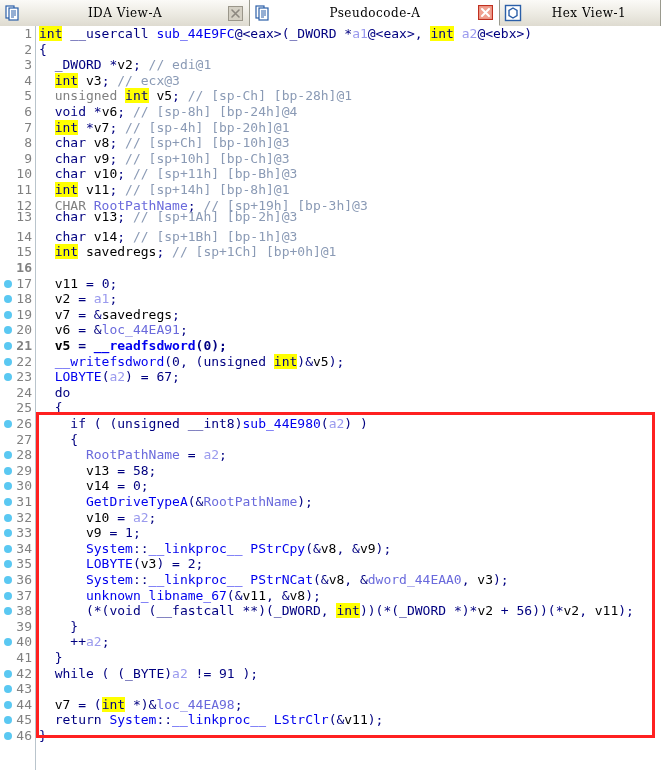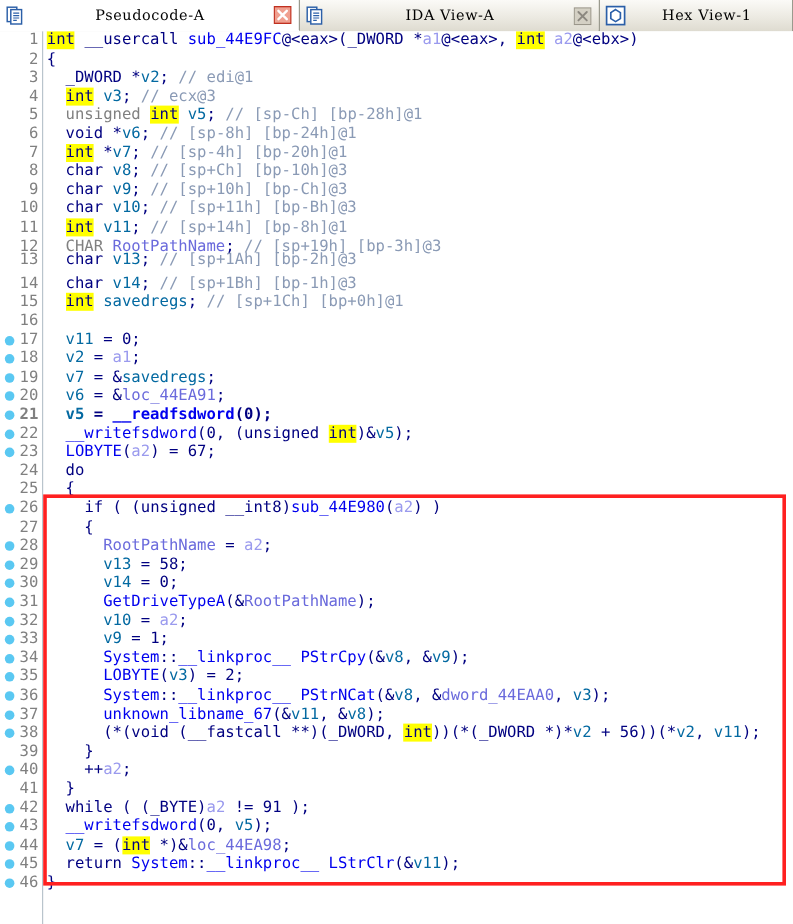--- a/index.html
+++ b/index.html
@@ -112,21 +112,21 @@
     top: 0;
     font-size: 13px;
     color: #000080;
   }
 
   
   .kw   { color: #000080; }
   .hl   { color: #000080; background: #ffff00; }
   .cmt  { color: #8a9ab5; }
   .fn   { color: #0000ee; }
-  .var  { color: #0369a1; }
+  .var  { color: #000000; }
   .arg  { color: #9a9aee; }
   .glob { color: #6a6adc; }
   .num  { color: #000080; }
   .plain{ color: #000080; }
   .type2{ color: #808080; }
 
   
   #redbox {
     position: absolute;
     left: 36px;
@@ -135,20 +135,40 @@
     height: 326px;
     border: 3px solid #ff2020;
     box-sizing: border-box;
     pointer-events: none;
   }
 </style>
 </head>
 <body>
 
 <div id="tabbar">
+
+  <div class="tab inactive" style="width:250px;">
+    <span class="tab-icon">
+      <svg width="18" height="18" viewBox="0 0 18 18">
+        <rect x="2" y="2" width="8" height="12" fill="#ffffff" stroke="#2b5fa8" stroke-width="1.2"></rect>
+        <rect x="5" y="4" width="9" height="12" fill="#ffffff" stroke="#2b5fa8" stroke-width="1.2"></rect>
+        <line x1="7" y1="7" x2="12" y2="7" stroke="#2b5fa8" stroke-width="1"></line>
+        <line x1="7" y1="9" x2="12" y2="9" stroke="#2b5fa8" stroke-width="1"></line>
+        <line x1="7" y1="11" x2="12" y2="11" stroke="#2b5fa8" stroke-width="1"></line>
+        <line x1="7" y1="13" x2="10" y2="13" stroke="#2b5fa8" stroke-width="1"></line>
+      </svg>
+    </span>
+    <span class="tab-label">IDA View-A</span>
+    <span class="tab-close">
+      <svg width="15" height="15" viewBox="0 0 15 15">
+        <rect x="0.5" y="0.5" width="14" height="14" fill="#d4d0c4" stroke="#9a968a" stroke-width="1"></rect>
+        <path d="M4 4 L11 11 M11 4 L4 11" stroke="#8c8880" stroke-width="1.6" stroke-linecap="round"></path>
+      </svg>
+    </span>
+  </div>
 
   <div class="tab active" style="width:250px;">
     <span class="tab-icon">
       <svg width="18" height="18" viewBox="0 0 18 18">
         <rect x="2" y="2" width="8" height="12" fill="#ffffff" stroke="#2b5fa8" stroke-width="1.2"></rect>
         <rect x="5" y="4" width="9" height="12" fill="#ffffff" stroke="#2b5fa8" stroke-width="1.2"></rect>
         <line x1="7" y1="7" x2="12" y2="7" stroke="#2b5fa8" stroke-width="1"></line>
         <line x1="7" y1="9" x2="12" y2="9" stroke="#2b5fa8" stroke-width="1"></line>
         <line x1="7" y1="11" x2="12" y2="11" stroke="#2b5fa8" stroke-width="1"></line>
         <line x1="7" y1="13" x2="10" y2="13" stroke="#2b5fa8" stroke-width="1"></line>
@@ -156,71 +176,51 @@
     </span>
     <span class="tab-label">Pseudocode-A</span>
     <span class="tab-close">
       <svg width="15" height="15" viewBox="0 0 15 15">
         <rect x="0.5" y="0.5" width="14" height="14" fill="#f0a090" stroke="#c03020" stroke-width="1.2"></rect>
         <path d="M4 4 L11 11 M11 4 L4 11" stroke="#ffffff" stroke-width="2" stroke-linecap="round"></path>
       </svg>
     </span>
   </div>
 
-  <div class="tab inactive" style="width:250px;">
-    <span class="tab-icon">
-      <svg width="18" height="18" viewBox="0 0 18 18">
-        <rect x="2" y="2" width="8" height="12" fill="#ffffff" stroke="#2b5fa8" stroke-width="1.2"></rect>
-        <rect x="5" y="4" width="9" height="12" fill="#ffffff" stroke="#2b5fa8" stroke-width="1.2"></rect>
-        <line x1="7" y1="7" x2="12" y2="7" stroke="#2b5fa8" stroke-width="1"></line>
-        <line x1="7" y1="9" x2="12" y2="9" stroke="#2b5fa8" stroke-width="1"></line>
-        <line x1="7" y1="11" x2="12" y2="11" stroke="#2b5fa8" stroke-width="1"></line>
-        <line x1="7" y1="13" x2="10" y2="13" stroke="#2b5fa8" stroke-width="1"></line>
-      </svg>
-    </span>
-    <span class="tab-label">IDA View-A</span>
-    <span class="tab-close">
-      <svg width="15" height="15" viewBox="0 0 15 15">
-        <rect x="0.5" y="0.5" width="14" height="14" fill="#d4d0c4" stroke="#9a968a" stroke-width="1"></rect>
-        <path d="M4 4 L11 11 M11 4 L4 11" stroke="#8c8880" stroke-width="1.6" stroke-linecap="round"></path>
-      </svg>
-    </span>
-  </div>
-
   <div class="tab inactive" style="flex:1;">
     <span class="tab-icon">
       <svg width="18" height="18" viewBox="0 0 18 18">
         <rect x="1.5" y="1.5" width="15" height="15" fill="#ffffff" stroke="#2b5fa8" stroke-width="1.4"></rect>
         <polygon points="9,4 13,6.5 13,11.5 9,14 5,11.5 5,6.5" fill="none" stroke="#2b5fa8" stroke-width="1.4"></polygon>
       </svg>
     </span>
     <span class="tab-label">Hex View-1</span>
   </div>
 
 </div>
 
 <div id="codepane">
   <div id="gutter-rule"></div>
   <div id="code-lines">
       <div class="line" style="top: 0px; position: absolute; left: 0px; width: 661px;"><span class="lnum">1</span><span class="ltext"><span class="hl">int</span><span class="plain"> </span><span class="kw">__usercall</span><span class="plain"> </span><span class="fn">sub_44E9FC</span><span class="plain">@&lt;</span><span class="kw">eax</span><span class="plain">&gt;(</span><span class="kw">_DWORD</span><span class="plain"> *</span><span class="arg">a1</span><span class="plain">@&lt;</span><span class="kw">eax</span><span class="plain">&gt;, </span><span class="hl">int</span><span class="plain"> </span><span class="arg">a2</span><span class="plain">@&lt;</span><span class="kw">ebx</span><span class="plain">&gt;)</span></span></div>
       <div class="line" style="top: 15.6px; position: absolute; left: 0px; width: 661px;"><span class="lnum">2</span><span class="ltext"><span class="plain">{</span></span></div>
       <div class="line" style="top: 31.2px; position: absolute; left: 0px; width: 661px;"><span class="lnum">3</span><span class="ltext"><span class="plain">  </span><span class="kw">_DWORD</span><span class="plain"> *</span><span class="var">v2</span><span class="plain">; </span><span class="cmt">// edi@1</span></span></div>
       <div class="line" style="top: 46.8px; position: absolute; left: 0px; width: 661px;"><span class="lnum">4</span><span class="ltext"><span class="plain">  </span><span class="hl">int</span><span class="plain"> </span><span class="var">v3</span><span class="plain">; </span><span class="cmt">// ecx@3</span></span></div>
       <div class="line" style="top: 62.4px; position: absolute; left: 0px; width: 661px;"><span class="lnum">5</span><span class="ltext"><span class="plain">  </span><span class="type2">unsigned</span><span class="plain"> </span><span class="hl">int</span><span class="plain"> </span><span class="var">v5</span><span class="plain">; </span><span class="cmt">// [sp-Ch] [bp-28h]@1</span></span></div>
-      <div class="line" style="top: 78px; position: absolute; left: 0px; width: 661px;"><span class="lnum">6</span><span class="ltext"><span class="plain">  </span><span class="kw">void</span><span class="plain"> *</span><span class="var">v6</span><span class="plain">; </span><span class="cmt">// [sp-8h] [bp-24h]@1</span></span></div>
+      <div class="line" style="top: 78px; position: absolute; left: 0px; width: 661px;"><span class="lnum">6</span><span class="ltext"><span class="plain">  </span><span class="kw">void</span><span class="plain"> *</span><span class="var">v6</span><span class="plain">; </span><span class="cmt">// [sp-8h] [bp-24h]@4</span></span></div>
       <div class="line" style="top: 93.6px; position: absolute; left: 0px; width: 661px;"><span class="lnum">7</span><span class="ltext"><span class="plain">  </span><span class="hl">int</span><span class="plain"> *</span><span class="var">v7</span><span class="plain">; </span><span class="cmt">// [sp-4h] [bp-20h]@1</span></span></div>
       <div class="line" style="top: 109.2px; position: absolute; left: 0px; width: 661px;"><span class="lnum">8</span><span class="ltext"><span class="plain">  </span><span class="kw">char</span><span class="plain"> </span><span class="var">v8</span><span class="plain">; </span><span class="cmt">// [sp+Ch] [bp-10h]@3</span></span></div>
       <div class="line" style="top: 124.8px; position: absolute; left: 0px; width: 661px;"><span class="lnum">9</span><span class="ltext"><span class="plain">  </span><span class="kw">char</span><span class="plain"> </span><span class="var">v9</span><span class="plain">; </span><span class="cmt">// [sp+10h] [bp-Ch]@3</span></span></div>
       <div class="line" style="top: 140.4px; position: absolute; left: 0px; width: 661px;"><span class="lnum">10</span><span class="ltext"><span class="plain">  </span><span class="kw">char</span><span class="plain"> </span><span class="var">v10</span><span class="plain">; </span><span class="cmt">// [sp+11h] [bp-Bh]@3</span></span></div>
       <div class="line" style="top: 156px; position: absolute; left: 0px; width: 661px;"><span class="lnum">11</span><span class="ltext"><span class="plain">  </span><span class="hl">int</span><span class="plain"> </span><span class="var">v11</span><span class="plain">; </span><span class="cmt">// [sp+14h] [bp-8h]@1</span></span></div>
       <div class="line" style="top: 171.6px; position: absolute; left: 0px; width: 661px;"><span class="lnum">12</span><span class="ltext"><span class="plain">  </span><span class="type2">CHAR</span><span class="plain"> </span><span class="glob">RootPathName</span><span class="plain">; </span><span class="cmt">// [sp+19h] [bp-3h]@3</span></span></div>
       <div class="line" style="top: 183px; position: absolute; left: 0px; width: 661px;"><span class="lnum">13</span><span class="ltext"><span class="plain">  </span><span class="kw">char</span><span class="plain"> </span><span class="var">v13</span><span class="plain">; </span><span class="cmt">// [sp+1Ah] [bp-2h]@3</span></span></div>
       <div class="line" style="top: 202.8px; position: absolute; left: 0px; width: 661px;"><span class="lnum">14</span><span class="ltext"><span class="plain">  </span><span class="kw">char</span><span class="plain"> </span><span class="var">v14</span><span class="plain">; </span><span class="cmt">// [sp+1Bh] [bp-1h]@3</span></span></div>
       <div class="line" style="top: 218.4px; position: absolute; left: 0px; width: 661px;"><span class="lnum">15</span><span class="ltext"><span class="plain">  </span><span class="hl">int</span><span class="plain"> </span><span class="var">savedregs</span><span class="plain">; </span><span class="cmt">// [sp+1Ch] [bp+0h]@1</span></span></div>
-      <div class="line" style="top: 234px; position: absolute; left: 0px; width: 661px;"><span class="lnum">16</span><span class="ltext"></span></div>
+      <div class="line" style="top: 234px; position: absolute; left: 0px; width: 661px; font-weight: bold;"><span class="lnum">16</span><span class="ltext"></span></div>
       <div class="line" style="top: 249.6px; position: absolute; left: 0px; width: 527px;"><span class="dot"></span><span class="lnum">17</span><span class="ltext"><span class="plain">  </span><span class="var">v11</span><span class="plain"> = </span><span class="num">0</span><span class="plain">;</span></span></div>
       <div class="line" style="top: 265.2px; position: absolute; left: 0px; width: 661px;"><span class="dot"></span><span class="lnum">18</span><span class="ltext"><span class="plain">  </span><span class="var">v2</span><span class="plain"> = </span><span class="arg">a1</span><span class="plain">;</span></span></div>
       <div class="line" style="top: 280.8px; position: absolute; left: 0px; width: 661px;"><span class="dot"></span><span class="lnum">19</span><span class="ltext"><span class="plain">  </span><span class="var">v7</span><span class="plain"> = &amp;</span><span class="var">savedregs</span><span class="plain">;</span></span></div>
       <div class="line" style="top: 296.4px; position: absolute; left: 0px; width: 661px;"><span class="dot"></span><span class="lnum">20</span><span class="ltext"><span class="plain">  </span><span class="var">v6</span><span class="plain"> = &amp;</span><span class="glob">loc_44EA91</span><span class="plain">;</span></span></div>
       <div class="line" style="top: 312px; position: absolute; left: 0px; width: 661px; font-weight: bold;"><span class="dot"></span><span class="lnum">21</span><span class="ltext"><span class="plain">  </span><span class="var">v5</span><span class="plain"> = </span><span class="fn">__readfsdword</span><span class="plain">(</span><span class="num">0</span><span class="plain">);</span></span></div>
       <div class="line" style="top: 327.6px; position: absolute; left: 0px; width: 661px;"><span class="dot"></span><span class="lnum">22</span><span class="ltext"><span class="plain">  </span><span class="fn">__writefsdword</span><span class="plain">(</span><span class="num">0</span><span class="plain">, (</span><span class="kw">unsigned</span><span class="plain"> </span><span class="hl">int</span><span class="plain">)&amp;</span><span class="var">v5</span><span class="plain">);</span></span></div>
       <div class="line" style="top: 343.2px; position: absolute; left: 0px; width: 661px;"><span class="dot"></span><span class="lnum">23</span><span class="ltext"><span class="plain">  </span><span class="fn">LOBYTE</span><span class="plain">(</span><span class="arg">a2</span><span class="plain">) = </span><span class="num">67</span><span class="plain">;</span></span></div>
       <div class="line" style="top: 358.8px; position: absolute; left: 0px; width: 661px;"><span class="lnum">24</span><span class="ltext"><span class="plain">  </span><span class="kw">do</span></span></div>
       <div class="line" style="top: 374.4px; position: absolute; left: 0px; width: 661px;"><span class="lnum">25</span><span class="ltext"><span class="plain">  {</span></span></div>
       <div class="line" style="top: 390px; position: absolute; left: 0px; width: 661px;"><span class="dot"></span><span class="lnum">26</span><span class="ltext"><span class="plain">    </span><span class="kw">if</span><span class="plain"> ( (</span><span class="kw">unsigned</span><span class="plain"> </span><span class="kw">__int8</span><span class="plain">)</span><span class="fn">sub_44E980</span><span class="plain">(</span><span class="arg">a2</span><span class="plain">) )</span></span></div>
@@ -233,19 +233,19 @@
       <div class="line" style="top: 499.2px; position: absolute; left: 0px; width: 661px;"><span class="dot"></span><span class="lnum">33</span><span class="ltext"><span class="plain">      </span><span class="var">v9</span><span class="plain"> = </span><span class="num">1</span><span class="plain">;</span></span></div>
       <div class="line" style="top: 514.8px; position: absolute; left: 0px; width: 661px;"><span class="dot"></span><span class="lnum">34</span><span class="ltext"><span class="plain">      </span><span class="fn">System</span><span class="plain">::</span><span class="fn">__linkproc__</span><span class="plain"> </span><span class="fn">PStrCpy</span><span class="plain">(&amp;</span><span class="var">v8</span><span class="plain">, &amp;</span><span class="var">v9</span><span class="plain">);</span></span></div>
       <div class="line" style="top: 530.4px; position: absolute; left: 0px; width: 661px;"><span class="dot"></span><span class="lnum">35</span><span class="ltext"><span class="plain">      </span><span class="fn">LOBYTE</span><span class="plain">(</span><span class="var">v3</span><span class="plain">) = </span><span class="num">2</span><span class="plain">;</span></span></div>
       <div class="line" style="top: 546px; position: absolute; left: 0px; width: 661px;"><span class="dot"></span><span class="lnum">36</span><span class="ltext"><span class="plain">      </span><span class="fn">System</span><span class="plain">::</span><span class="fn">__linkproc__</span><span class="plain"> </span><span class="fn">PStrNCat</span><span class="plain">(&amp;</span><span class="var">v8</span><span class="plain">, &amp;</span><span class="glob">dword_44EAA0</span><span class="plain">, </span><span class="var">v3</span><span class="plain">);</span></span></div>
       <div class="line" style="top: 561.6px; position: absolute; left: 0px; width: 661px;"><span class="dot"></span><span class="lnum">37</span><span class="ltext"><span class="plain">      </span><span class="fn">unknown_libname_67</span><span class="plain">(&amp;</span><span class="var">v11</span><span class="plain">, &amp;</span><span class="var">v8</span><span class="plain">);</span></span></div>
       <div class="line" style="top: 577.2px; position: absolute; left: 0px; width: 661px;"><span class="dot"></span><span class="lnum">38</span><span class="ltext"><span class="plain">      (*(</span><span class="kw">void</span><span class="plain"> (</span><span class="kw">__fastcall</span><span class="plain"> **)(</span><span class="kw">_DWORD</span><span class="plain">, </span><span class="hl">int</span><span class="plain">))(*(</span><span class="kw">_DWORD</span><span class="plain"> *)*</span><span class="var">v2</span><span class="plain"> + </span><span class="num">56</span><span class="plain">))(*</span><span class="var">v2</span><span class="plain">, </span><span class="var">v11</span><span class="plain">);</span></span></div>
       <div class="line" style="top: 592.8px; position: absolute; left: 0px; width: 661px;"><span class="lnum">39</span><span class="ltext"><span class="plain">    }</span></span></div>
       <div class="line" style="top: 608.4px; position: absolute; left: 0px; width: 661px;"><span class="dot"></span><span class="lnum">40</span><span class="ltext"><span class="plain">    ++</span><span class="arg">a2</span><span class="plain">;</span></span></div>
       <div class="line" style="top: 624px; position: absolute; left: 0px; width: 661px;"><span class="lnum">41</span><span class="ltext"><span class="plain">  }</span></span></div>
       <div class="line" style="top: 639.6px; position: absolute; left: 0px; width: 661px;"><span class="dot"></span><span class="lnum">42</span><span class="ltext"><span class="plain">  </span><span class="kw">while</span><span class="plain"> ( (</span><span class="kw">_BYTE</span><span class="plain">)</span><span class="arg">a2</span><span class="plain"> != </span><span class="num">91</span><span class="plain"> );</span></span></div>
-      <div class="line" style="top: 655.2px; position: absolute; left: 0px; width: 661px;"><span class="dot"></span><span class="lnum">43</span><span class="ltext"><span class="plain">  </span><span class="fn">__writefsdword</span><span class="plain">(</span><span class="num">0</span><span class="plain">, </span><span class="var">v5</span><span class="plain">);</span></span></div>
+      <div class="line" style="top: 655.2px; position: absolute; left: 0px; width: 661px;"><span class="dot"></span><span class="lnum">43</span></div>
       <div class="line" style="top: 670.8px; position: absolute; left: 0px; width: 661px;"><span class="dot"></span><span class="lnum">44</span><span class="ltext"><span class="plain">  </span><span class="var">v7</span><span class="plain"> = (</span><span class="hl">int</span><span class="plain"> *)&amp;</span><span class="glob">loc_44EA98</span><span class="plain">;</span></span></div>
       <div class="line" style="top: 686.4px; position: absolute; left: 0px; width: 661px;"><span class="dot"></span><span class="lnum">45</span><span class="ltext"><span class="plain">  </span><span class="kw">return</span><span class="plain"> </span><span class="fn">System</span><span class="plain">::</span><span class="fn">__linkproc__</span><span class="plain"> </span><span class="fn">LStrClr</span><span class="plain">(&amp;</span><span class="var">v11</span><span class="plain">);</span></span></div>
       <div class="line" style="top: 702px; position: absolute; left: 0px; width: 661px;"><span class="dot"></span><span class="lnum">46</span><span class="ltext"><span class="plain">}</span></span></div>
     </div>
   <div id="redbox"></div>
 </div>
 
 </body></html>

